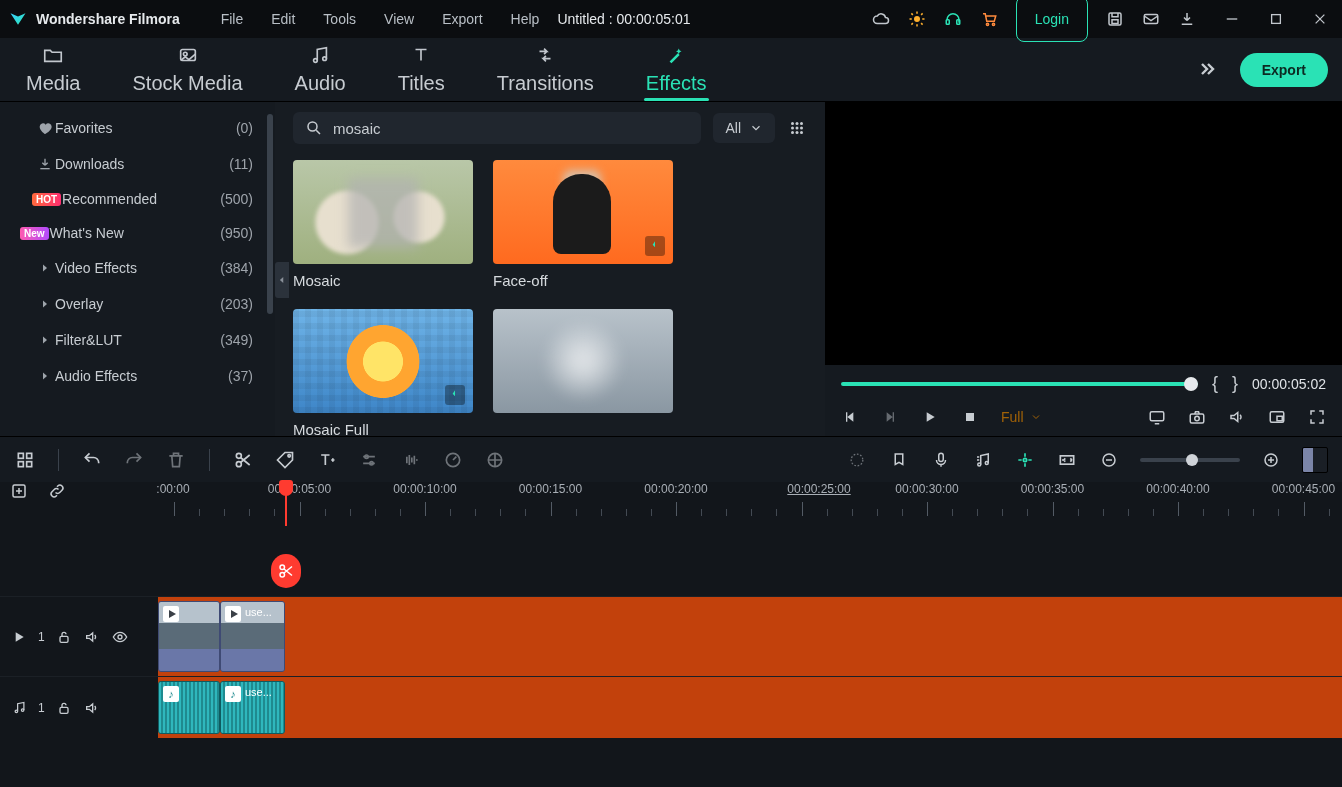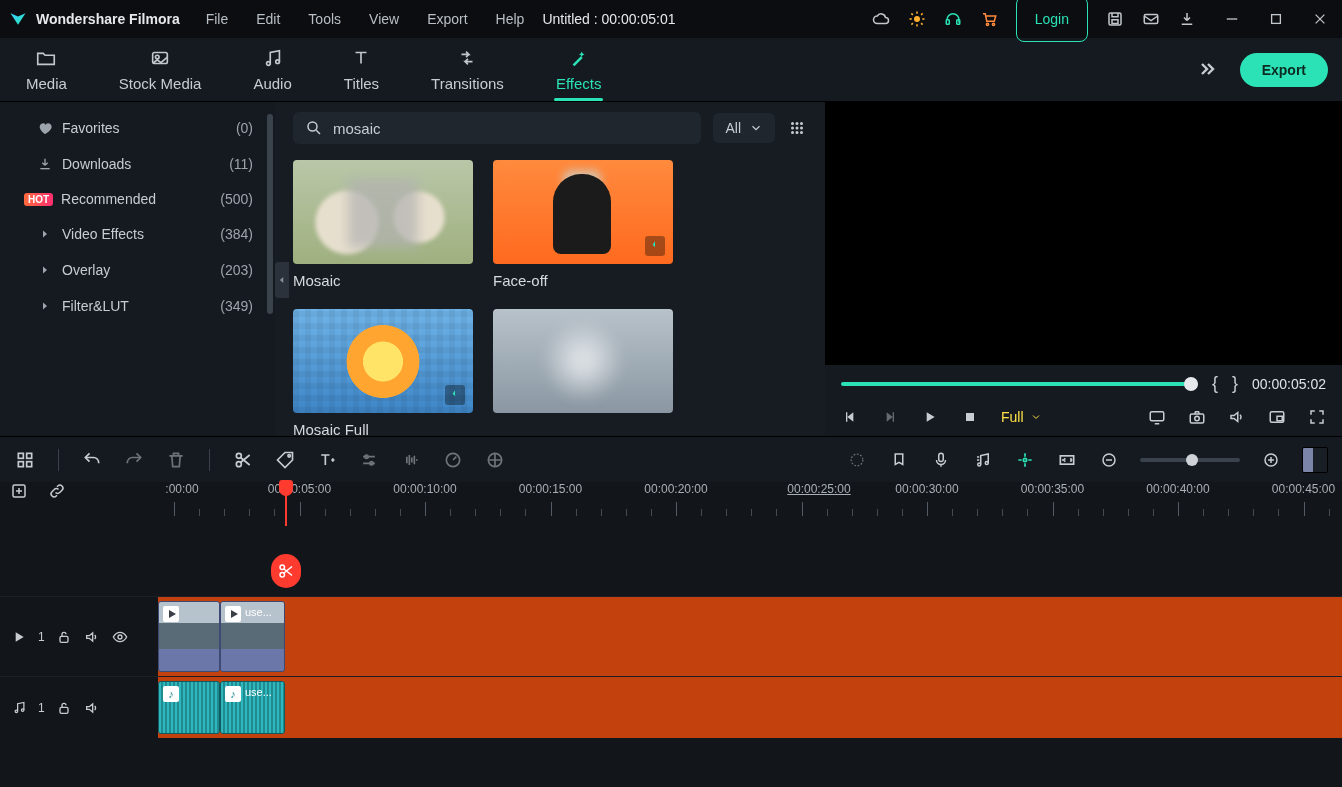--- a/index.html
+++ b/index.html
@@ -12,46 +12,46 @@
     --text:#c7ccd1;
     --muted:#8a9099;
     --accent:#2ae2b5;
     --accent2:#00c8a0;
     --border:#2c333c;
   }
   
   .titlebar{height:38px;background:var(--bg0);display:flex;align-items:center;padding:0 8px;gap:4px;}
   .logo-dot{width:20px;height:20px;border-radius:4px;position:relative;margin-right:4px;}
   .logo-dot svg{display:block}
-  .app-name{font-weight:600;color:#e6e9ec;margin-right:8px;white-space:nowrap}
+  .app-name{font-weight:600;color:#e6e9ec;margin-right:23px;white-space:nowrap}
   .menu-items{display:flex;gap:0}
   .menu-item{padding:4px 14px;color:#b9bfc6;cursor:pointer}
   .title-center{flex:1;text-align:left;color:#e6e9ec}
   .title-right{display:flex;align-items:center;gap:18px;padding-right:6px}
   .ticon{width:18px;height:18px;display:inline-flex;align-items:center;justify-content:center;color:#c2c7cd}
   .login-pill{border:1.5px solid var(--accent);color:var(--accent);border-radius:8px;padding:14px 18px;font-weight:400;cursor:pointer}
   .win-btn{width:16px;height:16px;display:inline-flex;align-items:center;justify-content:center;margin-left:10px;color:#c2c7cd}
 
   
   .toptabs{height:64px;background:var(--bg1);display:flex;align-items:center;border-bottom:1px solid #000;padding-right:14px}
   .tab{display:flex;flex-direction:column;align-items:center;justify-content:center;gap:6px;padding:0 26px;color:#c7ccd1;cursor:pointer;height:100%;position:relative}
   .tab.active{color:var(--accent)}
   .tab.active::after{content:"";position:absolute;bottom:0;left:24px;right:24px;height:3px;background:var(--accent);border-radius:2px}
   .tab .ticon{width:22px;height:22px}
-  .tab-label{font-size:15px}
+  .tab-label{font-size:20px}
   .tab-spacer{flex:1}
   .tabs-expand{width:30px;height:30px;display:flex;align-items:center;justify-content:center;color:#c7ccd1;margin-right:18px}
   .export-btn{background:var(--accent);color:#0c2a22;font-weight:700;border-radius:22px;padding:9px 22px;cursor:pointer}
 
   
   .middle{display:flex;height:334px}
   
   .sidebar{width:275px;background:var(--bg1);padding:8px 0;overflow:hidden;position:relative}
   .sb-item{display:flex;align-items:center;justify-content:space-between;padding:9px 22px 9px 36px;color:#c7ccd1;cursor:pointer}
-  .sb-item .left{display:flex;align-items:center;gap:8px}
+  .sb-item .left{display:flex;align-items:center;gap:1px}
   .sb-item .icon{width:18px;height:18px;display:flex;align-items:center;justify-content:center;color:#9ea4ab}
   .sb-count{color:#9ea4ab}
   .badge{font-size:10px;font-weight:700;border-radius:3px;padding:1px 4px;color:#fff;margin-left:-8px}
   .badge.hot{background:linear-gradient(90deg,#ff6a3d,#ff2d6f)}
   .badge.new{background:linear-gradient(90deg,#ff5bb0,#b14bff)}
   .sb-scroll{position:absolute;right:2px;top:12px;width:6px;height:200px;background:#3a424c;border-radius:3px}
   .sb-handle{position:absolute;left:-8px;top:160px;width:14px;height:36px;background:#2b323b;border-radius:3px 0 0 3px;display:flex;align-items:center;justify-content:center;color:#8a9099}
 
   
   .panel{flex:1;background:#171c22;display:flex;flex-direction:column;position:relative}
@@ -83,21 +83,21 @@
   .preview{width:517px;background:var(--bg1);display:flex;flex-direction:column}
   .preview-canvas{flex:1;background:#000;margin:0 0 0 0}
   .preview-scrub{display:flex;align-items:center;gap:14px;padding:8px 16px}
   .scrub-track{flex:1;height:4px;background:var(--accent);border-radius:2px;position:relative}
   .scrub-knob{position:absolute;right:0;top:-5px;width:14px;height:14px;border-radius:50%;background:#e6e9ec}
   .brace{color:#c7ccd1;font-size:18px}
   .tc{color:#dfe3e7;font-variant-numeric:tabular-nums}
   .preview-controls{display:flex;align-items:center;gap:22px;padding:6px 16px 10px 16px}
   .pc-left{display:flex;align-items:center;gap:22px}
   .pc-right{margin-left:auto;display:flex;align-items:center;gap:22px}
-  .pc-dd{display:flex;align-items:center;gap:6px;color:#fde047;cursor:pointer}
+  .pc-dd{display:flex;align-items:center;gap:6px;color:#a16207;cursor:pointer}
   .picon{width:18px;height:18px;display:flex;align-items:center;justify-content:center;color:#c7ccd1}
   .picon.dim{opacity:.45}
 
   
   .toolstrip{height:46px;background:var(--bg1);display:flex;align-items:center;padding:0 14px;gap:20px;border-top:1px solid #000}
   .vsep{width:1px;height:22px;background:#3a424c;margin:0 2px}
   .tool{width:22px;height:22px;display:flex;align-items:center;justify-content:center;color:#c7ccd1;cursor:pointer}
   .tool.dim{opacity:.5}
   .ts-right{margin-left:auto;display:flex;align-items:center;gap:20px}
   .zoom-track{width:100px;height:4px;background:#3a424c;border-radius:2px;position:relative}
@@ -320,26 +320,33 @@
           <span class="icon">
             <svg viewBox="0 0 24 24" width="16" height="16" fill="none" stroke="currentColor" stroke-width="2">
               <path d="M12 4v10m0 0l-4-4m4 4l4-4"></path>
               <path d="M5 19h14"></path>
             </svg>
           </span>
           <span>Downloads</span>
         </span>
       <span class="sb-count">(11)</span>
     </div>
-    <div class="sb-item" style="padding-left:32px">
+    <div class="sb-item" style="padding-left:40px">
       <span class="left">
           <span class="badge hot">HOT</span>
           <span>Recommended</span>
         </span>
       <span class="sb-count">(500)</span>
+    </div>
+    <div class="sb-item" style="padding-left:28px">
+      <span class="left">
+          <span class="badge new">New</span>
+          <span>What's New</span>
+        </span>
+      <span class="sb-count">(950)</span>
     </div>
     <div class="sb-item">
       <span class="left">
           <span class="icon">
             <svg viewBox="0 0 24 24" width="12" height="12" fill="currentColor">
               <path d="M8 5l8 7-8 7z"></path>
             </svg>
           </span>
           <span>Video Effects</span>
         </span>
@@ -359,20 +366,31 @@
     <div class="sb-item">
       <span class="left">
           <span class="icon">
             <svg viewBox="0 0 24 24" width="12" height="12" fill="currentColor">
               <path d="M8 5l8 7-8 7z"></path>
             </svg>
           </span>
           <span>Filter&amp;LUT</span>
         </span>
       <span class="sb-count">(349)</span>
+    </div>
+    <div class="sb-item">
+      <span class="left">
+          <span class="icon">
+            <svg viewBox="0 0 24 24" width="12" height="12" fill="currentColor">
+              <path d="M8 5l8 7-8 7z"></path>
+            </svg>
+          </span>
+          <span>Audio Effects</span>
+        </span>
+      <span class="sb-count">(37)</span>
     </div>
     <div class="sb-scroll"></div>
   </div>
 
   <div class="panel">
     <div class="sb-handle">
         <svg viewBox="0 0 24 24" width="10" height="10" fill="currentColor">
           <path d="M15 5l-8 7 8 7z"></path>
         </svg>
       </div>
@@ -655,21 +673,21 @@
         </span>
       <span class="head-icon">
           <svg viewBox="0 0 24 24" width="18" height="18" fill="none" stroke="currentColor" stroke-width="2">
             <path d="M10 14a4 4 0 005.66 0l3-3a4 4 0 00-5.66-5.66l-1 1"></path>
             <path d="M14 10a4 4 0 00-5.66 0l-3 3a4 4 0 005.66 5.66l1-1"></path>
           </svg>
         </span>
     </div>
     <div class="ruler" id="ruler">
       <div class="ruler-labels" id="ruler-labels">
-          <span class="rlab" style="left: 24px;">:00:00</span>
+          <span class="rlab" style="left: 15px;">:00:00</span>
           <span class="rlab" style="left: 141.5px;">00:00:05:00</span>
           <span class="rlab" style="left: 267px;">00:00:10:00</span>
           <span class="rlab" style="left: 392.5px;">00:00:15:00</span>
           <span class="rlab" style="left: 518px;">00:00:20:00</span>
           <span class="rlab" style="left: 661px; text-decoration: underline;">00:00:25:00</span>
           <span class="rlab" style="left: 769px;">00:00:30:00</span>
           <span class="rlab" style="left: 894.5px;">00:00:35:00</span>
           <span class="rlab" style="left: 1020px;">00:00:40:00</span>
           <span class="rlab" style="left: 1145.5px;">00:00:45:00</span>
         </div>

